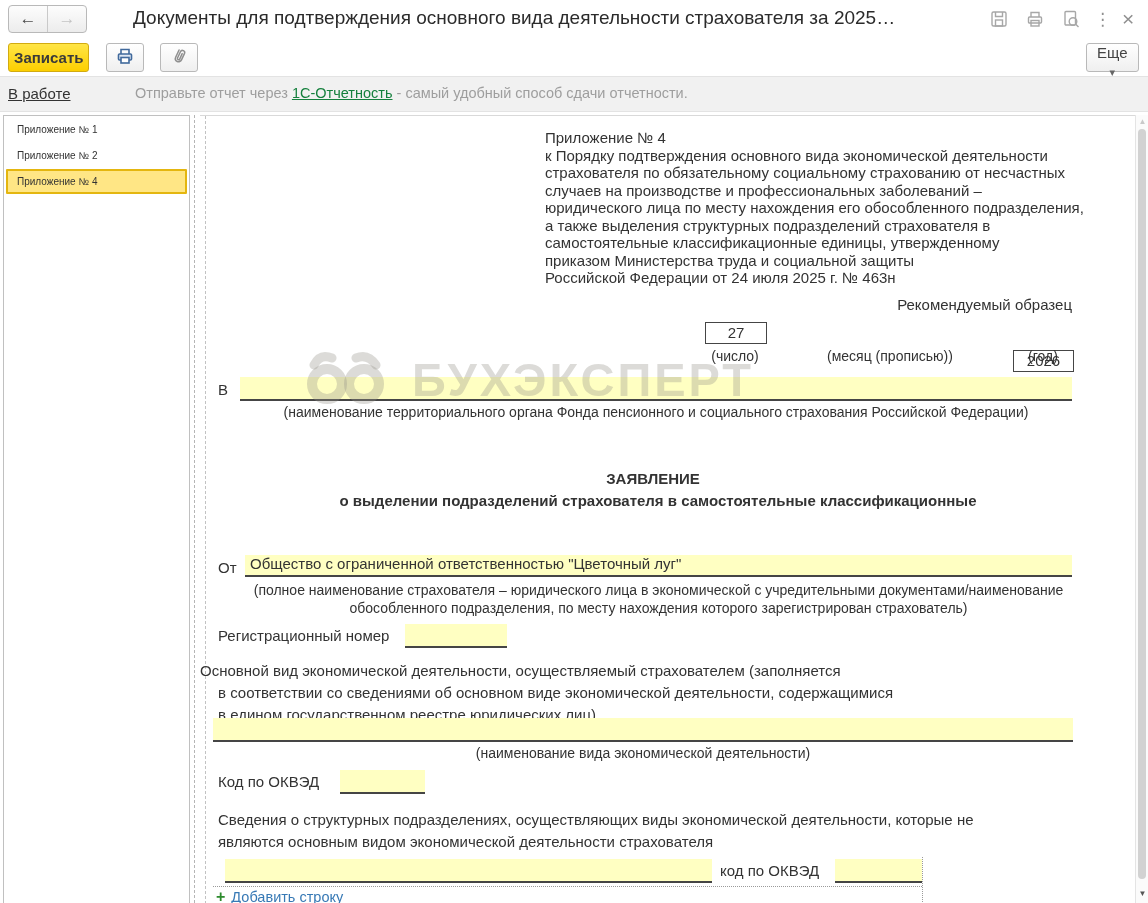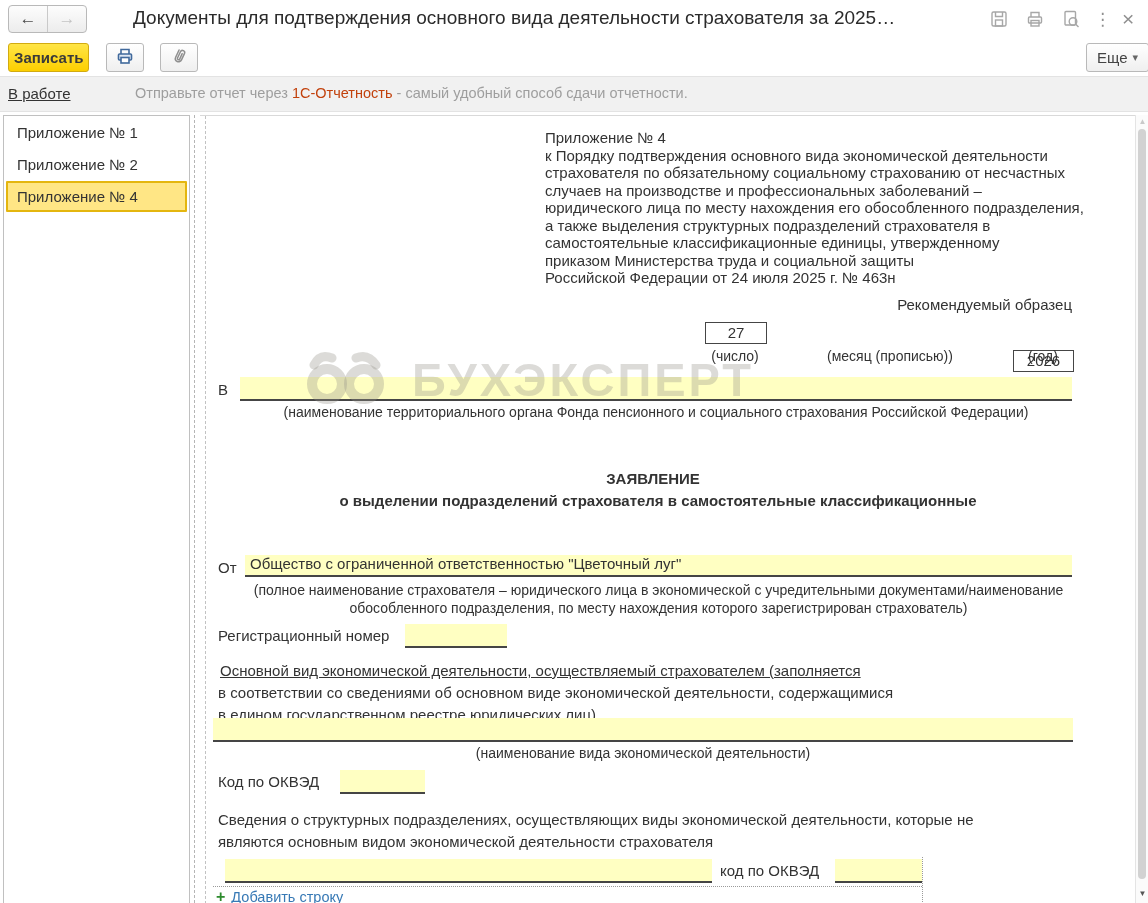--- a/index.html
+++ b/index.html
@@ -16,31 +16,31 @@
   .topicon{width:22px;height:22px;display:flex;align-items:center;justify-content:center;color:#9b9b9b;cursor:pointer;}
   .topicon svg{stroke:#a7a7a7;fill:none;stroke-width:1.4;}
   .glyphicon{font-size:17px;color:#8f8f8f;cursor:pointer;}
 
   
   .btn-save{height:27px;padding:0 5px;background:linear-gradient(#ffe546,#fccf00);border:1px solid #d2ab10;
             border-radius:3px;font-size:15px;font-weight:bold;color:#3a3a3a;display:flex;align-items:center;cursor:pointer;}
   .btn-icon{width:36px;height:27px;background:linear-gradient(#ffffff,#efefef);border:1px solid #b9b9b9;border-radius:3px;
             display:flex;align-items:center;justify-content:center;cursor:pointer;}
   .btn-more{height:27px;padding:0 10px;background:linear-gradient(#ffffff,#efefef);border:1px solid #b9b9b9;border-radius:3px;
-            font-size:15px;color:#444;display:flex;align-items:center;gap:5px;cursor:pointer;}
+            font-size:15px;color:#444;display:flex;align-items:center;gap:5px;cursor:pointer;flex-direction:column;}
 
   
   .statusbar{background:#f1f1f1;border-top:1px solid #e3e3e3;border-bottom:1px solid #e3e3e3;}
   .statelink{font-size:15px;color:#333;text-decoration:underline;cursor:pointer;}
   .hint{font-size:14.5px;color:#9e9e9e;}
-  .hintlink{color:#c2410c;cursor:pointer;}
+  .hintlink{color:#15803d;text-decoration:underline;cursor:pointer;}
 
   
   .sidebar{background:#fff;border:1px solid #c0c0c0;}
-  .sideitem{font-size:15px;color:#333;padding:5px 9px;margin:1px 2px;border:2px solid transparent;cursor:pointer;white-space:nowrap;}
+  .sideitem{font-size:10px;color:#333;padding:5px 9px;margin:1px 2px;border:2px solid transparent;cursor:pointer;white-space:nowrap;}
   .sideitem.selected{background:#ffe685;border:2px solid #e4b60f;border-radius:1px;}
 
   
   .doc{background:#fff;border-top:1px solid #d9d9d9;font-size:15px;color:#333;}
   .line{white-space:nowrap;}
   .field{background:#ffffc2;border-bottom:2px solid #454545;cursor:text;}
   .cap{font-size:14px;color:#333;text-align:center;white-space:nowrap;}
   .datebox{border:1.5px solid #454545;background:#fff;text-align:center;font-size:15px;}
   .dateline{border-bottom:1.5px solid #454545;text-align:center;font-size:15px;}
   .bold{font-weight:bold;}
@@ -182,21 +182,21 @@
     <div class="bold center abs" style="left:13px;top:376px;width:890px;">о выделении подразделений страхователя в самостоятельные классификационные</div>
 
     <div class="abs" style="left:18px;top:443px;">От</div>
     <div class="field abs" style="left:45px;top:439px;width:827px;height:22px;padding-left:5px;box-sizing:border-box;">Общество с ограниченной ответственностью "Цветочный луг"</div>
     <div class="cap abs" style="left:45px;top:466px;width:827px;">(полное наименование страхователя – юридического лица в экономической с учредительными документами/наименование</div>
     <div class="cap abs" style="left:45px;top:484px;width:827px;">обособленного подразделения, по месту нахождения которого зарегистрирован страхователь)</div>
 
     <div class="abs" style="left:18px;top:511px;">Регистрационный номер</div>
     <div class="field abs" style="left:205px;top:508px;width:102px;height:22px;"></div>
 
-    <div class="line abs" style="left:20px;top:546px;text-decoration:underline;">Основной вид экономической деятельности, осуществляемый страхователем (заполняется</div>
+    <div class="line abs" style="left:0;top:546px;">Основной вид экономической деятельности, осуществляемый страхователем (заполняется</div>
     <div class="line abs" style="left:18px;top:568px;">в соответствии со сведениями об основном виде экономической деятельности, содержащимися</div>
     <div class="line abs" style="left:18px;top:590px;">в едином государственном реестре юридических лиц)</div>
     <div class="field abs" style="left:13px;top:602px;width:860px;height:22px;"></div>
     <div class="cap abs" style="left:13px;top:629px;width:860px;">(наименование вида экономической деятельности)</div>
 
     <div class="abs" style="left:18px;top:657px;">Код по ОКВЭД</div>
     <div class="field abs" style="left:140px;top:654px;width:85px;height:22px;"></div>
 
     <div class="line abs" style="left:18px;top:695px;">Сведения о структурных подразделениях, осуществляющих виды экономической деятельности, которые не</div>
     <div class="line abs" style="left:18px;top:717px;">являются основным видом экономической деятельности страхователя</div>

